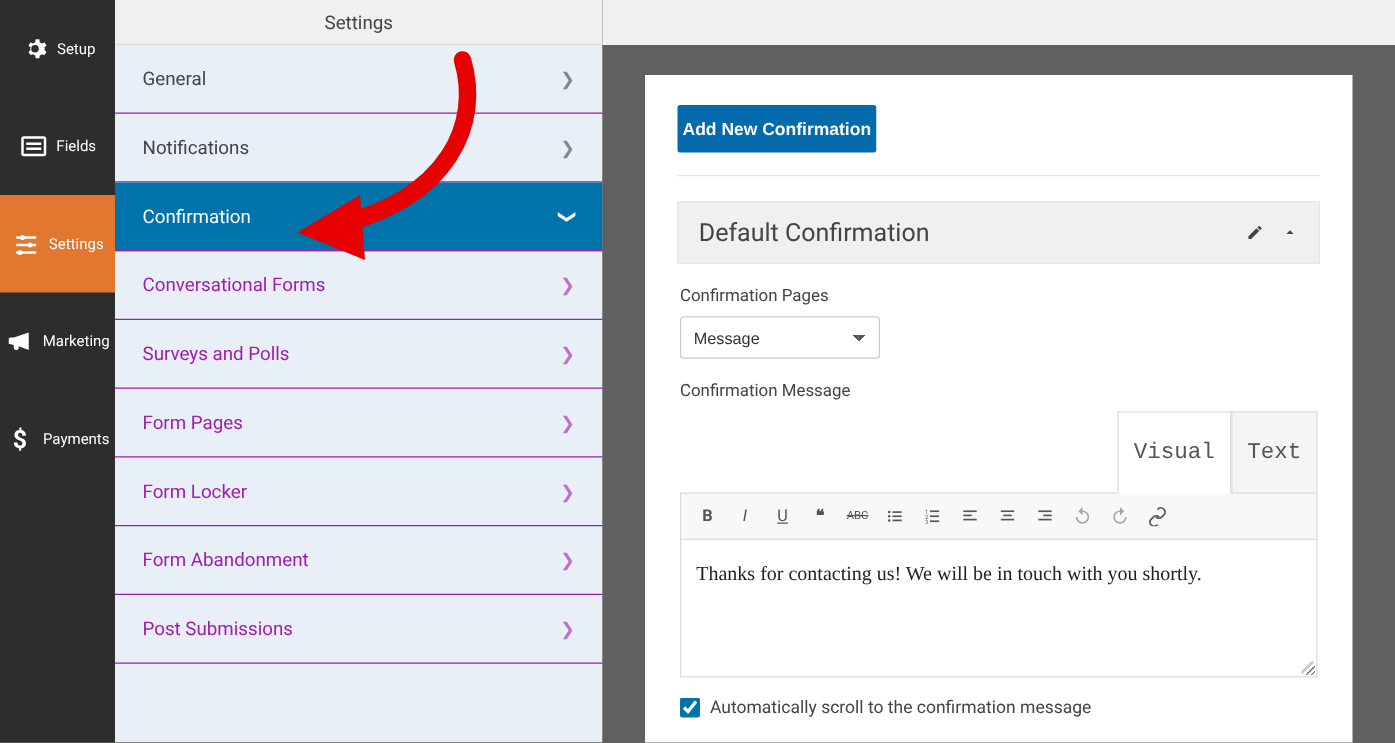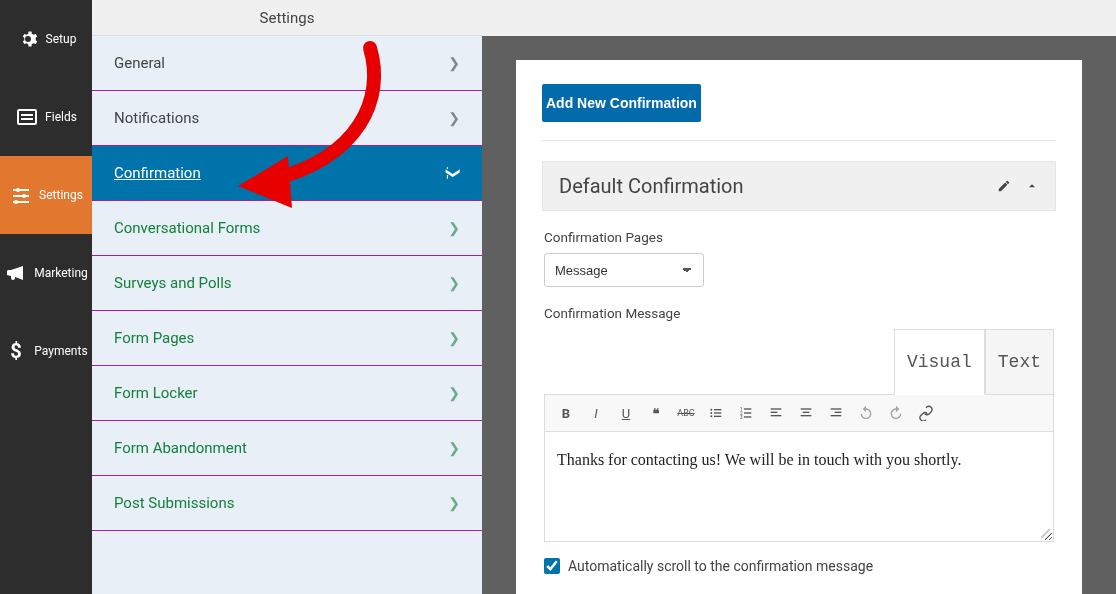--- a/index.html
+++ b/index.html
@@ -9,22 +9,22 @@
   
   .rail { width: 92px; background: #2d2d2d; display: flex; flex-direction: column; }
   .rail-item { display: flex; flex-direction: row; align-items: center; justify-content: center; height: 78px; color: #fff; cursor: pointer; font-size: 12px; gap: 6px; }
   .rail-item.active { background: #e27730; }
   .rail-icon { width: 24px; height: 24px; display: flex; align-items: center; justify-content: center; }
   .rail-icon svg { width: 24px; height: 24px; fill: #fff; }
   
   .subpanel { width: 390px; background: #e8eff7; display: flex; flex-direction: column; }
   .subpanel-header { height: 36px; background: #f0f0f1; display: flex; align-items: center; justify-content: center; color: #444; font-size: 15px; border-bottom: 1px solid #ddd; }
   .sub-item { display: flex; align-items: center; justify-content: space-between; padding: 0 22px; height: 55px; color: #444; font-size: 15px; border-bottom: 1px solid #a21caf; cursor: pointer; }
-  .sub-item.active { background: #0073aa; color: #fff; text-decoration: underline; }
-  .sub-item.dim { color: #15803d; }
+  .sub-item.active { background: #0073aa; color: #fff; }
+  .sub-item.dim { color: #a21caf; }
   .chev { font-size: 14px; opacity: 0.6; }
   
   .main { flex: 1; background: #606060; padding: 36px 34px 0 34px; position: relative; }
   .main-header-bar { position: absolute; top: 0; left: 0; right: 0; height: 36px; background: #f0f0f1; }
   
   .card { background: #fff; padding: 24px 26px; height: 558px; position: relative; top: 24px; }
   .card-head { display: flex; align-items: center; justify-content: space-between; border-bottom: 1px solid #e5e5e5; padding-bottom: 18px; }
   .card-title { font-size: 22px; color: #444; font-weight: 400; }
   .btn-primary { background: #036aab; color: #fff; border: none; padding: 11px 4px; font-size: 14px; font-weight: 600; cursor: pointer; border-radius: 2px; }
   

